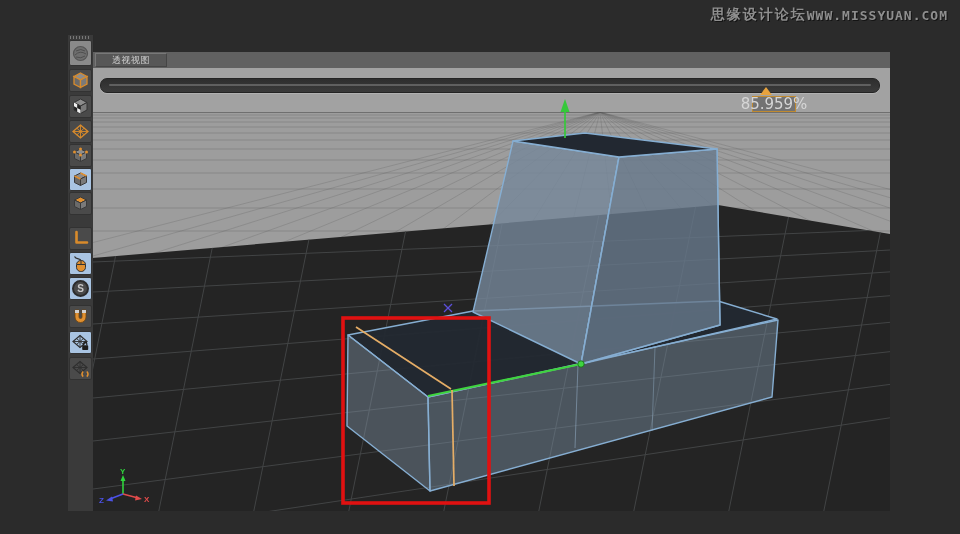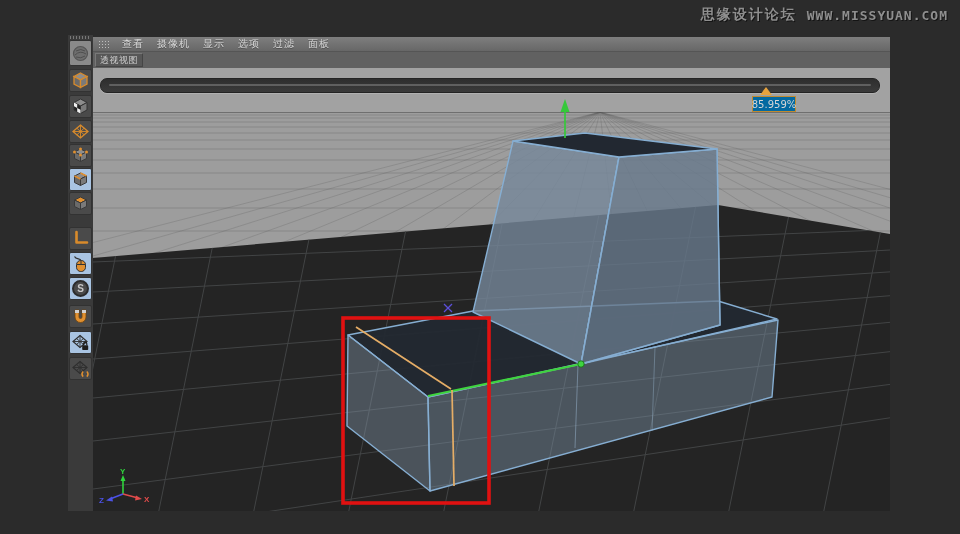--- a/index.html
+++ b/index.html
@@ -1,52 +1,52 @@
 <!DOCTYPE html>
 <html><head>
 <meta charset="utf-8">
 <style>
   html,body{margin:0;padding:0;background:#1e1e1e;}
   .stage{position:relative;width:960px;height:534px;background:#2b2b2b;overflow:hidden;
          font-family:"Liberation Sans",sans-serif;}
   
-  .watermark{position:absolute;top:6px;right:12px;display:flex;align-items:center;gap:10px;
+  .watermark{position:absolute;top:6px;right:12px;display:flex;align-items:center;
              color:#8f8f8f;text-shadow:1px 1px 0 #141414;font-family:"DejaVu Sans Mono",monospace;font-weight:bold;}
   .wm-cn{font-size:14px;letter-spacing:2px;}
   .wm-url{font-size:13px;letter-spacing:1px;}
   
   .toolstrip{position:absolute;left:68px;top:35px;width:25px;height:476px;background:#3a3a3a;border-right:1px solid #2a2a2a;}
   .grab-dots{position:absolute;left:2px;top:1px;width:21px;height:3px;
      background-image:repeating-linear-gradient(90deg,#777 0 1px,transparent 1px 3px);}
   .tool{position:absolute;left:1px;width:23px;height:23px;background:#4a4a4a;border:1px solid #323232;
         border-radius:2px;box-sizing:border-box;display:flex;align-items:center;justify-content:center;cursor:pointer;}
   .tool.active{background:#a9c4e2;}
   .tool.big{background:#8a8a8a;}
   
   .vp{position:absolute;left:93px;top:37px;width:797px;height:474px;}
   .menubar{position:absolute;left:0;top:0;width:797px;height:15px;
            background:linear-gradient(#7e7e7e,#676767);border-bottom:1px solid #555;
            display:flex;align-items:center;gap:13px;padding-left:5px;box-sizing:border-box;}
   .menu-dots{width:11px;height:9px;background-image:radial-gradient(#cfcfcf 34%,transparent 40%);
              background-size:3px 3px;opacity:.8;}
   .menu-item{font-size:10px;color:#dadada;text-shadow:0 1px 0 #4a4a4a;letter-spacing:1px;cursor:pointer;white-space:nowrap;}
   .tabrow{position:absolute;left:0;top:15px;width:797px;height:16px;background:#616161;border-bottom:1px solid #4c4c4c;}
-  .viewtab{position:absolute;left:2px;top:1px;height:12px;padding:0 4px;background:#575757;
+  .viewtab{position:absolute;left:2px;top:1px;height:12px;padding:0 16px;background:#575757;
            border:1px solid #454545;border-top-color:#787878;border-left-color:#787878;
            font-size:9px;color:#cccccc;display:flex;align-items:center;letter-spacing:0.5px;cursor:pointer;}
   .canvas{position:absolute;left:0;top:31px;width:797px;height:443px;background:#9d9d9d;cursor:crosshair;}
   
   .subd-slider{position:absolute;left:7px;top:41px;width:780px;height:15px;
      background:linear-gradient(#2e2e2e,#3b3b3b);border:1px solid #242424;border-radius:7px;
      box-shadow:0 1px 0 rgba(255,255,255,.18);box-sizing:border-box;cursor:pointer;}
   .subd-groove{position:absolute;left:8px;right:8px;top:5px;height:2px;background:#606060;border-radius:1px;}
   .slider-marker{position:absolute;left:667px;top:50px;width:0;height:0;
      border-left:6px solid transparent;border-right:6px solid transparent;border-bottom:8px solid #e8a33d;cursor:pointer;}
-  .slider-tip{position:absolute;left:659px;top:59px;width:42px;height:14px;background:#0369a1;
-     border:1px solid #c08a30;color:#d6d6d6;font-size:10px;display:flex;align-items:center;justify-content:center;
+  .slider-tip{position:absolute;left:659px;top:59px;width:42px;height:14px;background:#737373;
+     border:1px solid #c08a30;color:#d6d6d6;font-size:15px;display:flex;align-items:center;justify-content:center;
      font-family:"DejaVu Sans",sans-serif;}
   svg text{font-family:"Liberation Sans",sans-serif;}
 </style>
 </head>
 <body>
 
 <div class="stage">
 
   <div class="watermark">
     <span class="wm-cn">思缘设计论坛</span>
@@ -162,29 +162,20 @@
         <polygon points="10,3.5 17,9.5 10,15.5 3,9.5" fill="none" stroke="#2f2f2f" stroke-width="1.2"></polygon>
         <path d="M6.5,6.5 L13.5,12.5 M13.5,6.5 L6.5,12.5 M10,3.5 L10,15.5 M3,9.5 L17,9.5" stroke="#2f2f2f" stroke-width="0.9"></path>
         <path d="M13.2,13.5 a3.4,3.4 0 0 0 0,5.2" fill="none" stroke="#e09030" stroke-width="1.6"></path>
         <path d="M16.8,13.5 a3.4,3.4 0 0 1 0,5.2" fill="none" stroke="#e09030" stroke-width="1.6"></path>
       </svg>
     </div>
   </div>
 
   <div class="vp">
 
-    <div class="menubar">
-      <div class="menu-dots"></div>
-      <span class="menu-item">查看</span>
-      <span class="menu-item">摄像机</span>
-      <span class="menu-item">显示</span>
-      <span class="menu-item">选项</span>
-      <span class="menu-item">过滤</span>
-      <span class="menu-item">面板</span>
-    </div>
 
     <div class="tabrow">
       <span class="viewtab">透视视图</span>
     </div>
 
     <div class="canvas">
       <svg width="797" height="443" viewBox="93 68 797 443">
         <defs>
           <clipPath id="clipLight">
               <rect x="93" y="112" width="797" height="399"></rect>

